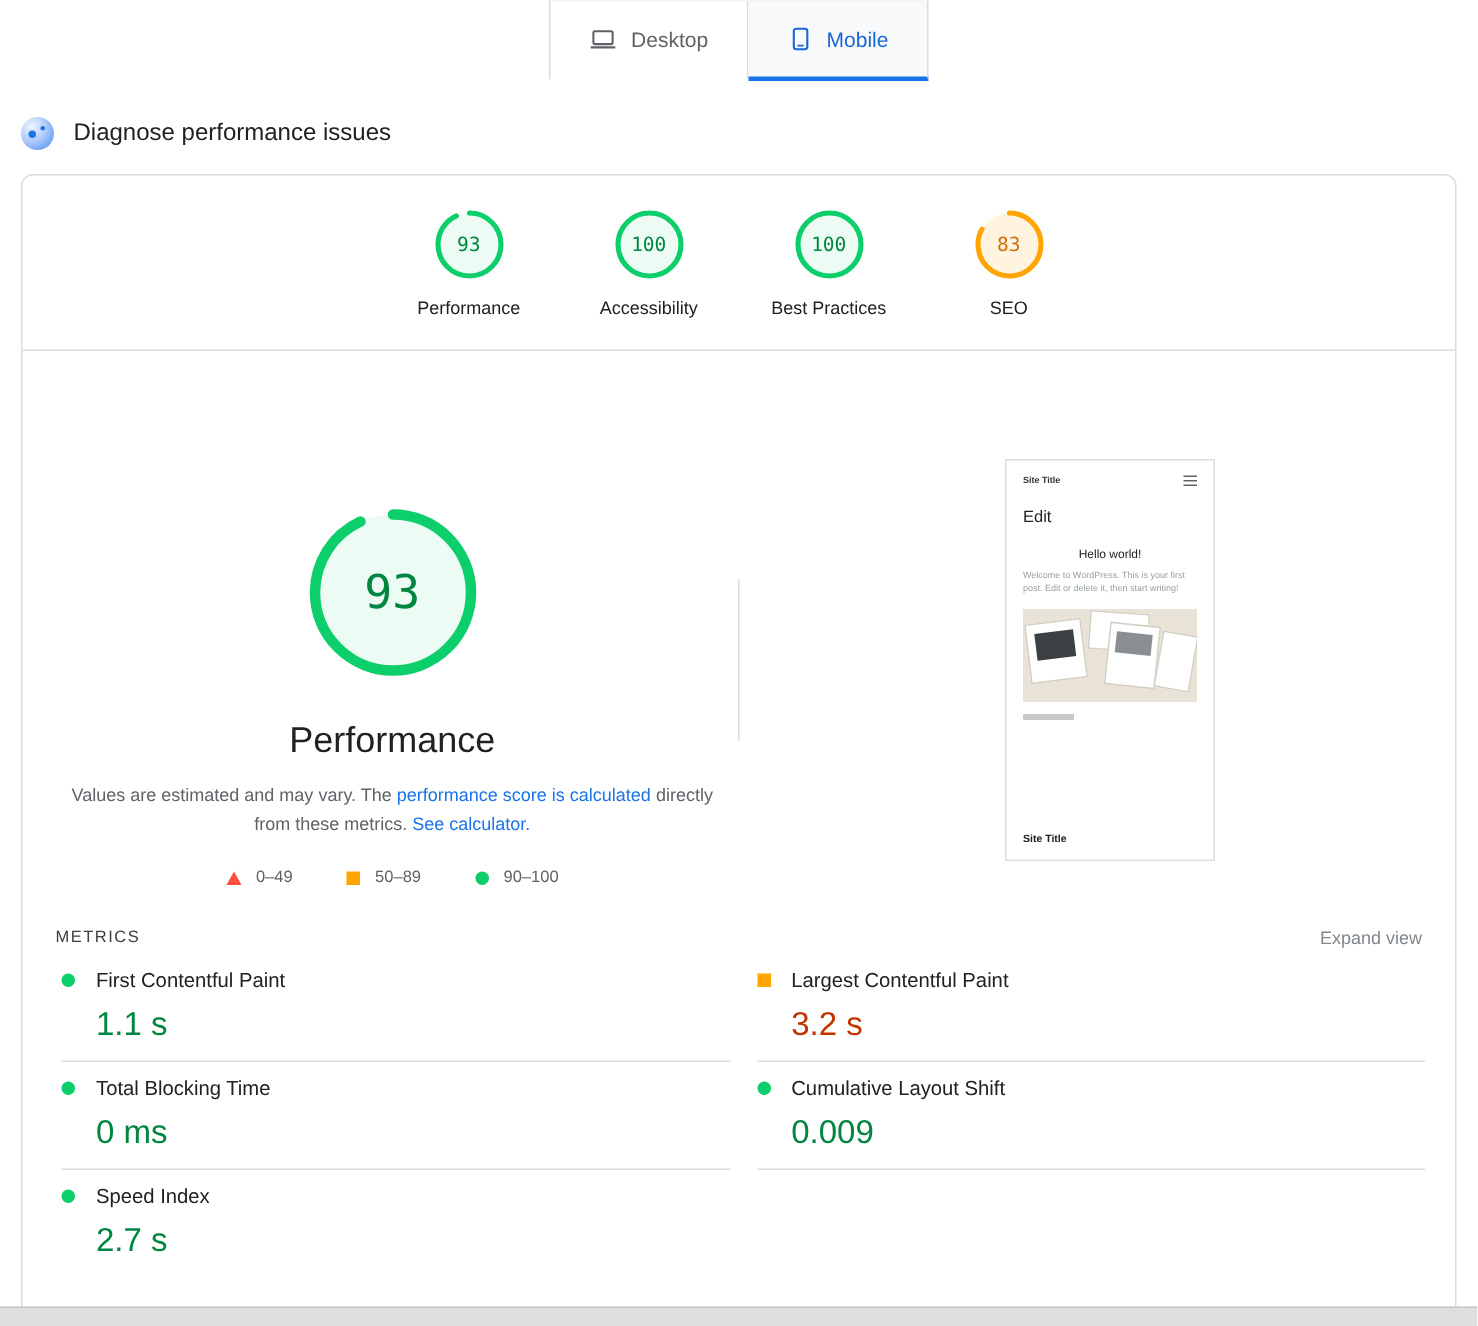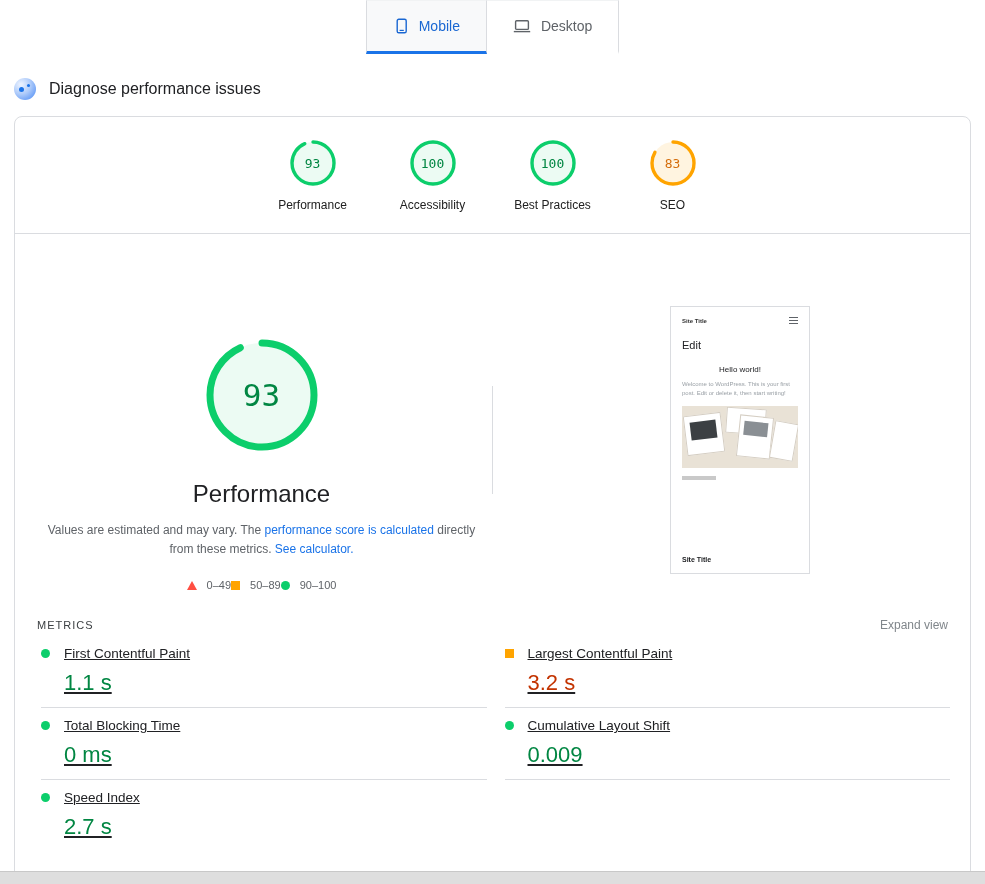--- a/index.html
+++ b/index.html
@@ -75,21 +75,21 @@
 
   
   .main { position:relative; height:376px; }
   .left-col { width:493px; display:flex; flex-direction:column; align-items:center; padding-top:102px; }
   .perf-title { font-size:24px; font-weight:400; color:#202124; margin-top:26px; }
   .disclaimer {
     margin-top:13px; max-width:432px; text-align:center;
     font-size:12px; line-height:1.6; color:#5f6368;
   }
   .disclaimer a { color: var(--link, #1a73e8); text-decoration:none; cursor:pointer; }
-  .legend { display:flex; align-items:center; margin-top:20px; }
+  .legend { display:flex; align-items:center; gap:36px; margin-top:20px; }
   .legend-item { display:flex; align-items:center; gap:10px; font-size:11px; color:#5f6368; }
   .legend-swatch.triangle {
     width:0; height:0; background:none;
     border-left:5px solid transparent; border-right:5px solid transparent;
     border-bottom:9px solid var(--fail, #ff4e42);
   }
   .legend-swatch.square { width:9px; height:9px; background: var(--average, #ffa400); }
   .legend-swatch.circle { width:9px; height:9px; border-radius:50%; background: var(--pass, #0cce6b); }
 
   .vdivider { position:absolute; left:477px; top:152px; height:108px; border-left:1px solid #dadce0; }
@@ -115,21 +115,21 @@
   .c3 { right:26px; top:10px; width:34px; height:42px; transform:rotate(6deg); }
   .c3::after { content:""; position:absolute; left:4px; top:5px; width:24px; height:14px; background:#8a8f94; }
   .c4 { right:2px; top:16px; width:24px; height:38px; transform:rotate(10deg); background:#2b2f33; border-color:#222; }
   .thumb-date { width:34px; height:4px; background:#c9c9c9; margin-top:8px; }
   .thumb-footer { margin-top:auto; font-size:7px; font-weight:bold; color:#202124; }
 
   
   .metrics-header { display:flex; justify-content:space-between; align-items:center; padding:8px 22px 0; }
   .metrics-title { font-size:11px; letter-spacing:1px; color:#3c4043; }
   .expand { font-size:12px; color:#80868b; cursor:pointer; }
-  .metrics-grid { display:grid; grid-template-columns:1fr 1fr; column-gap:18px; padding:4px 20px 0 26px;text-decoration:underline; }
+  .metrics-grid { display:grid; grid-template-columns:1fr 1fr; column-gap:18px; padding:4px 20px 0 26px; }
   .metric { padding:10px 0 11px; border-bottom:1px solid #dadce0; }
   .metric.last { border-bottom:none; }
   .metric-head { display:flex; align-items:center; gap:14px; }
   .m-icon { width:9px; height:9px; flex:none; }
   .m-icon.circle { border-radius:50%; }
   .m-icon.pass { background: var(--pass, #0cce6b); }
   .m-icon.average { background: var(--average, #ffa400); }
   .m-name { font-size:13.5px; color:#202124; }
   .m-value { margin:9px 0 0 23px; font-size:22px; }
   .m-value.pass { color: var(--pass_text, #018642); }
@@ -138,33 +138,33 @@
   
   .bottom-bar {
     position:absolute; left:0; bottom:0; width:100%; height:13px;
     background:#dedede; border-top:1px solid #c8c8c8;
   }
 </style>
 </head>
 <body>
 
 <div class="tabbar">
+  <div class="tab inactive">
+    <svg width="18" height="16" viewBox="0 0 18 16">
+      <rect x="2.6" y="2.8" width="12.8" height="8.6" rx="1" fill="none" stroke="currentColor" stroke-width="1.4"></rect>
+      <line x1="0.8" y1="13.6" x2="17.2" y2="13.6" stroke="currentColor" stroke-width="1.4"></line>
+    </svg>
+    <span>Desktop</span>
+  </div>
   <div class="tab active">
     <svg width="16" height="16" viewBox="0 0 16 16">
       <rect x="4.2" y="1.2" width="9" height="13.6" rx="1.6" fill="none" stroke="currentColor" stroke-width="1.4"></rect>
       <line x1="6.6" y1="12.4" x2="10.8" y2="12.4" stroke="currentColor" stroke-width="1.2"></line>
     </svg>
     <span>Mobile</span>
-  </div>
-  <div class="tab inactive">
-    <svg width="18" height="16" viewBox="0 0 18 16">
-      <rect x="2.6" y="2.8" width="12.8" height="8.6" rx="1" fill="none" stroke="currentColor" stroke-width="1.4"></rect>
-      <line x1="0.8" y1="13.6" x2="17.2" y2="13.6" stroke="currentColor" stroke-width="1.4"></line>
-    </svg>
-    <span>Desktop</span>
   </div>
 </div>
 
 <div class="diagnose">
   <span class="insights-icon"></span>
   <span class="diagnose-title">Diagnose performance issues</span>
 </div>
 
 <div class="card">
 

